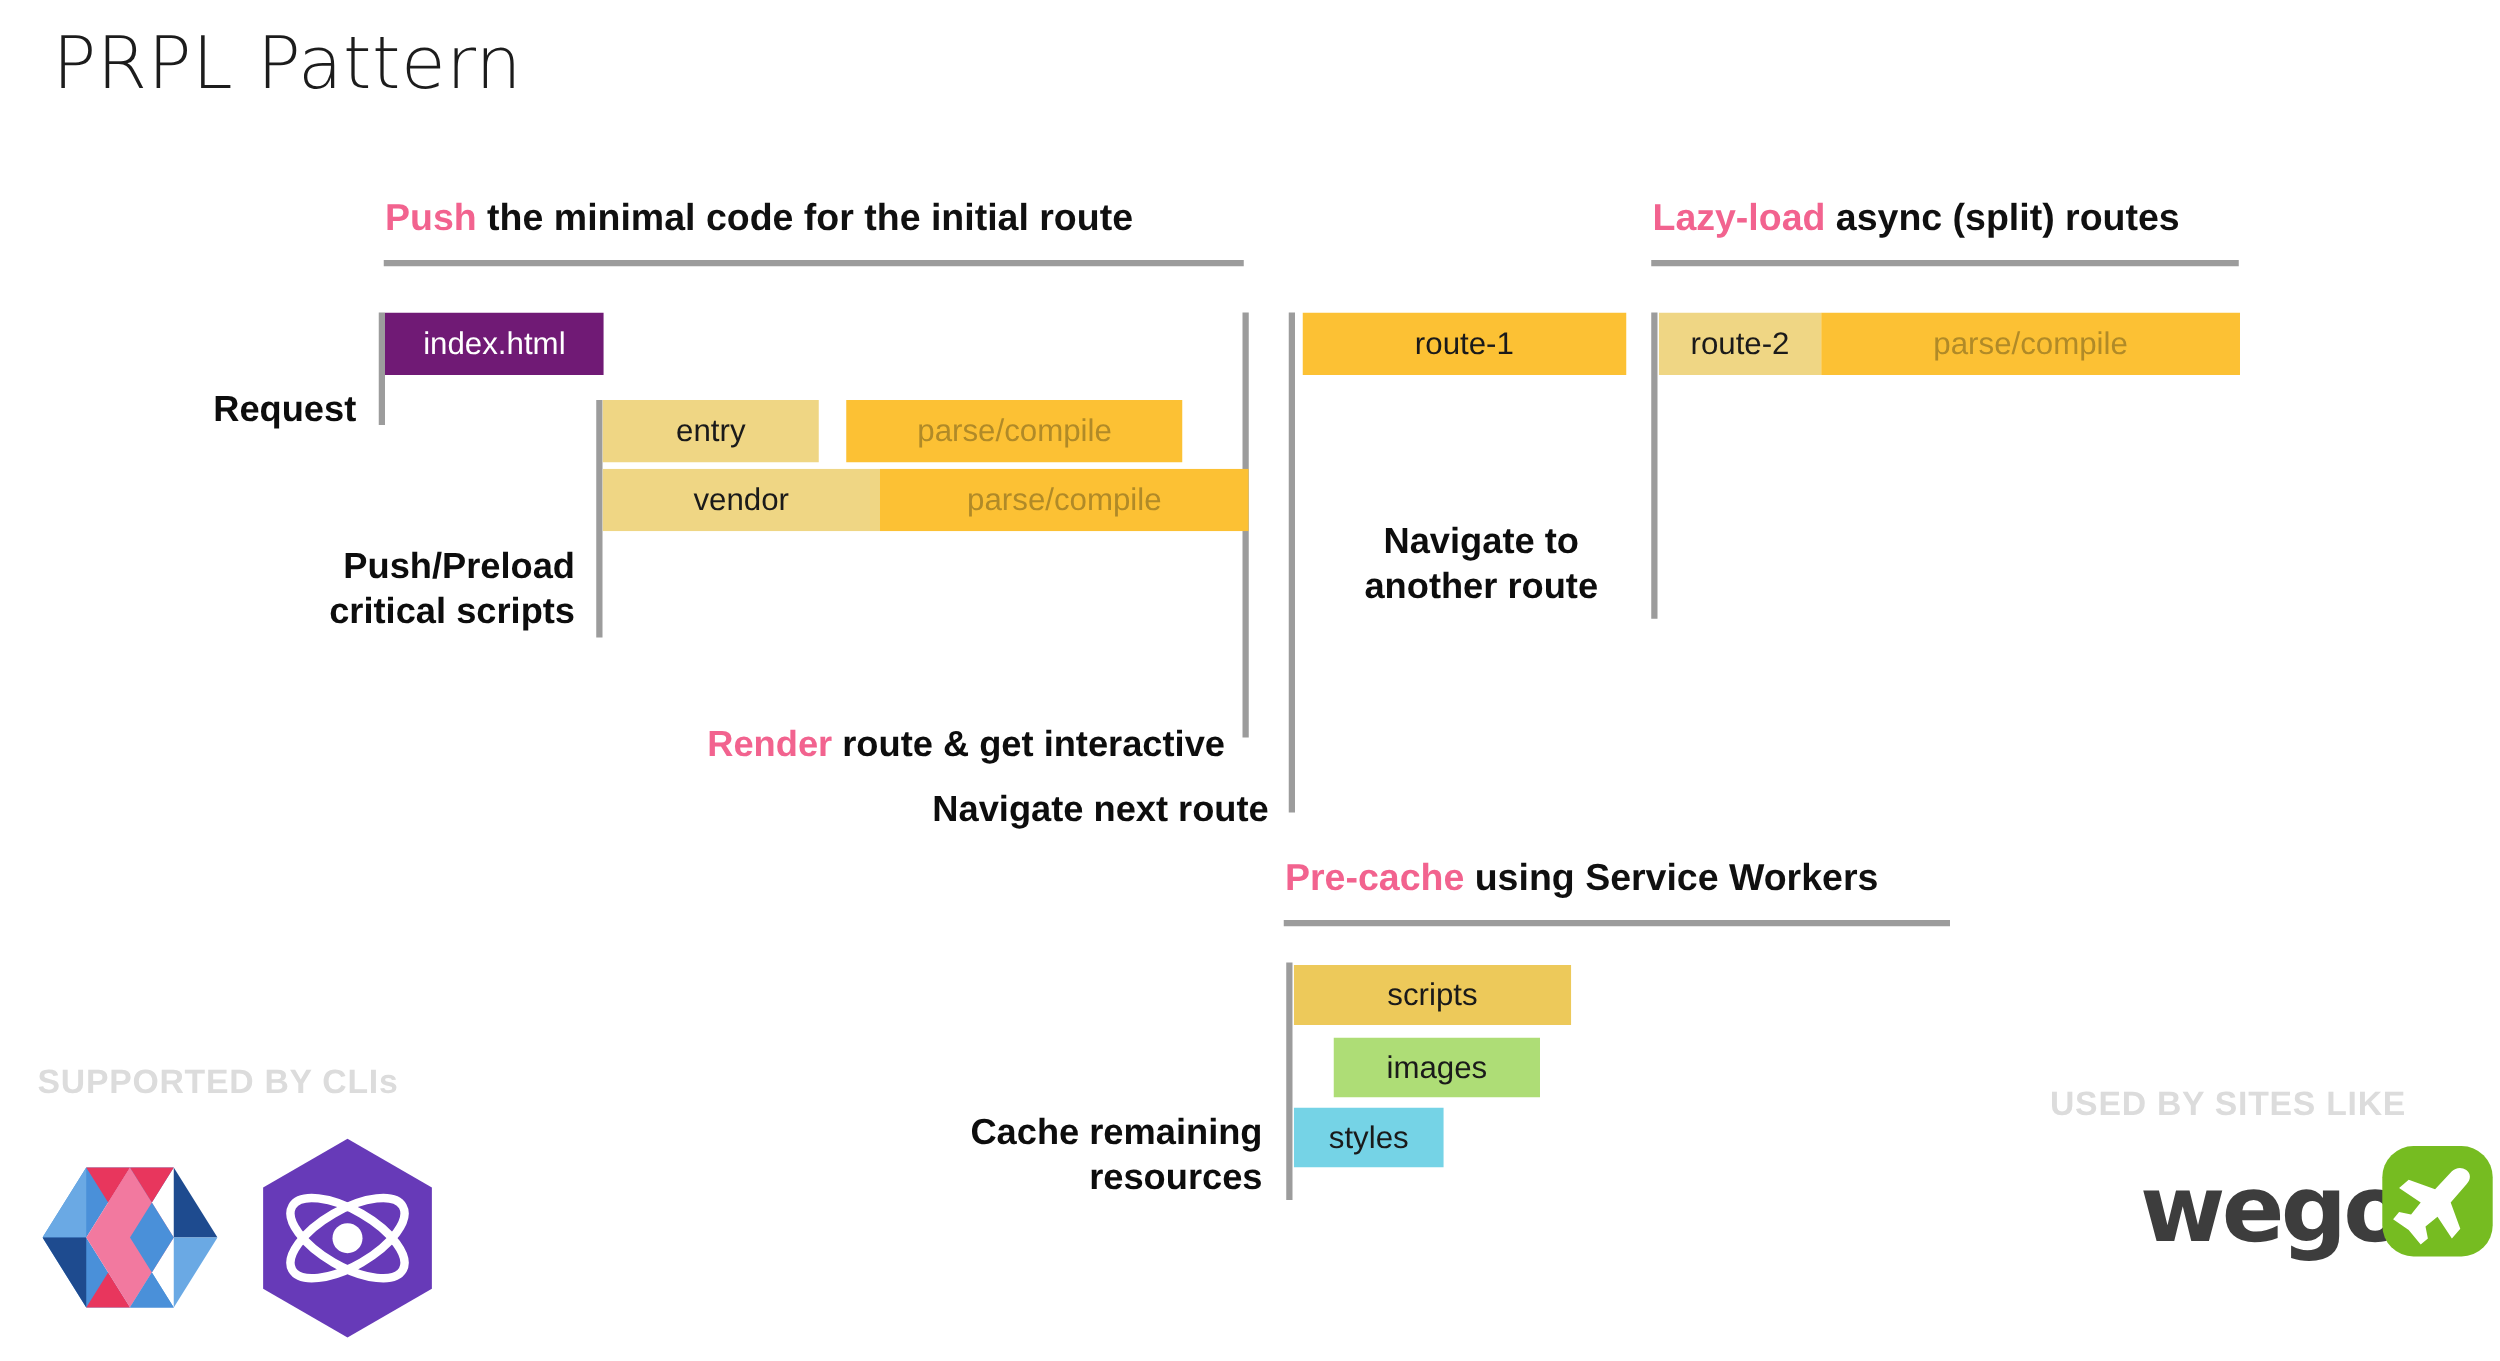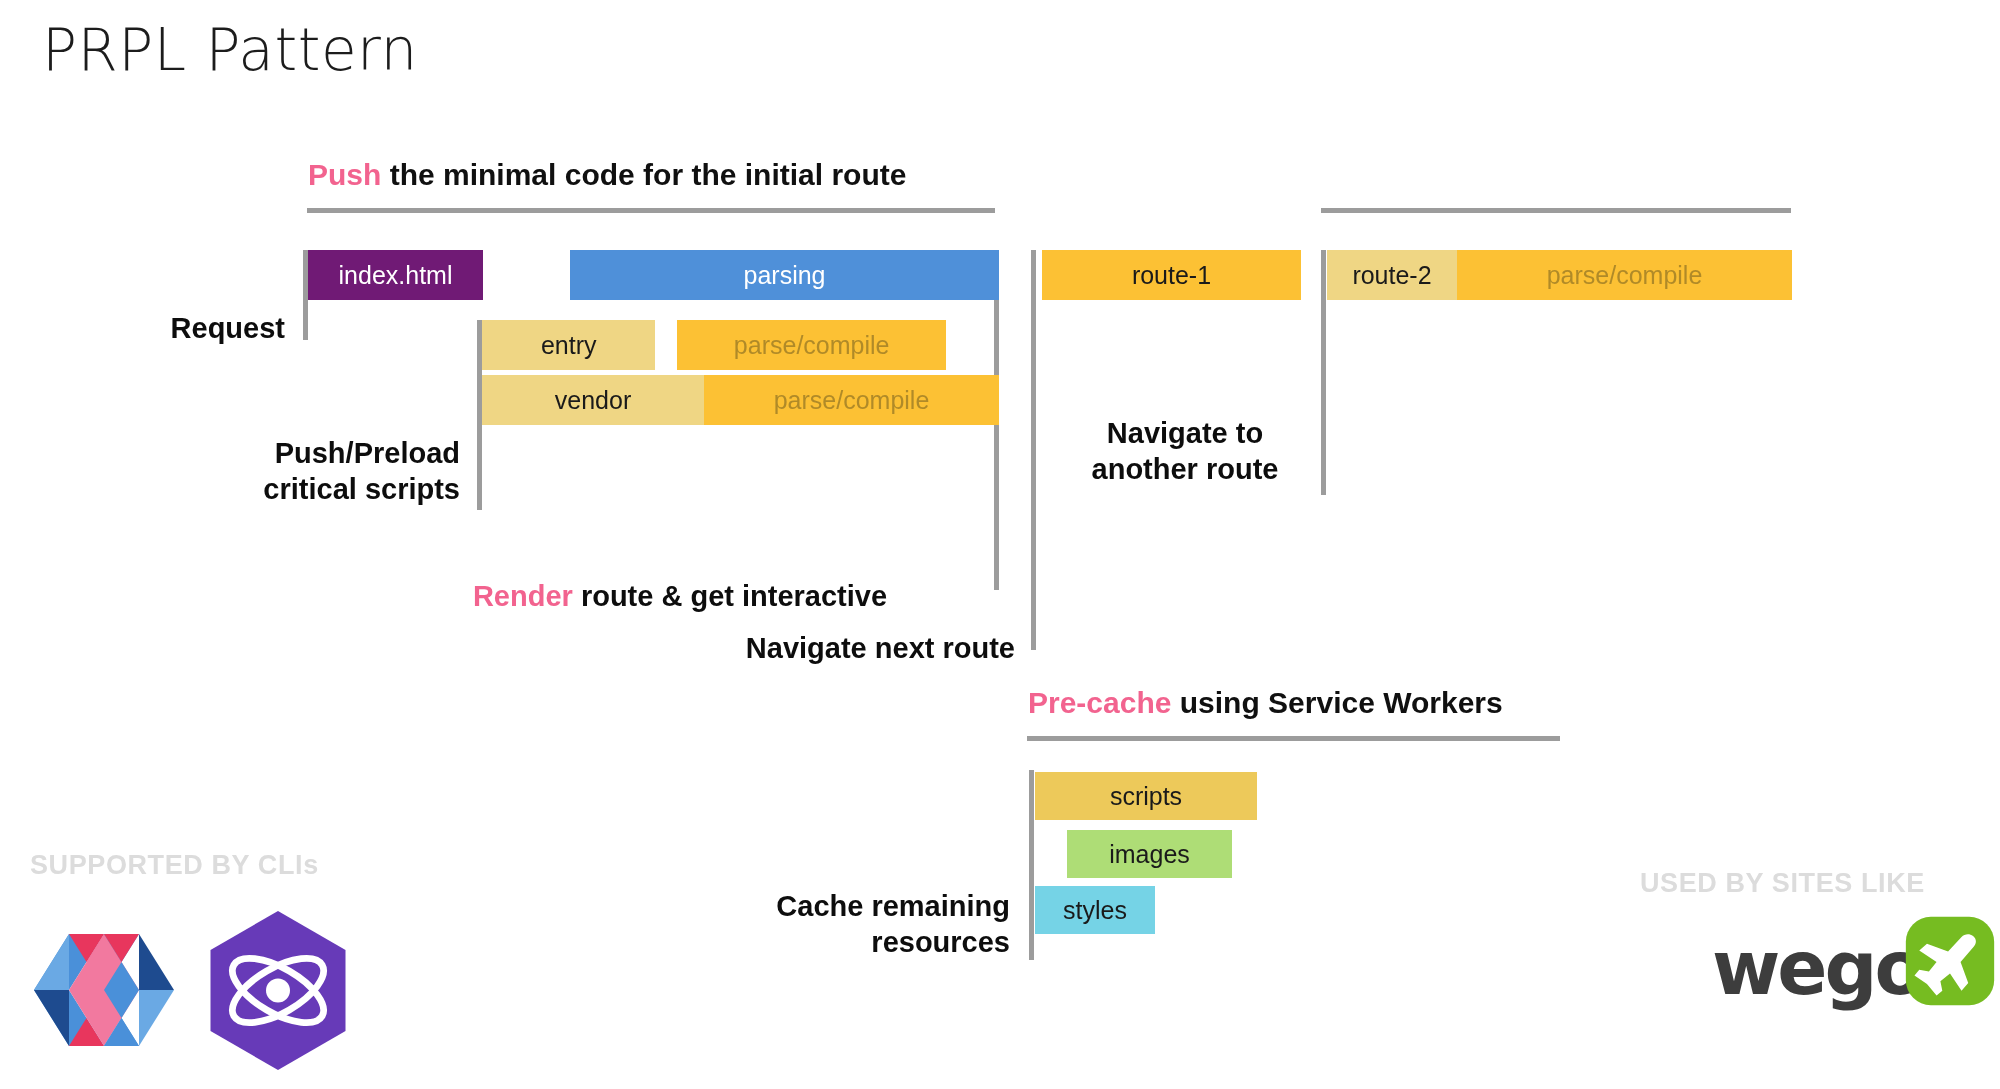--- a/index.html
+++ b/index.html
@@ -128,41 +128,41 @@
 
 <div class="slide">
 
   <div class="page-title">PRPL Pattern</div>
 
   <div class="section-head" style="left:308px; top:160px;">
     <span class="accent">Push</span><span> the minimal code for the initial route</span>
   </div>
   <div class="head-rule" style="left:307px; top:208px; width:688px;"></div>
 
+  <div class="section-head" style="left:1322px; top:160px;">
+    <span class="accent">Lazy-load</span><span> async (split) routes</span>
+  </div>
   <div class="head-rule" style="left:1321px; top:208px; width:470px;"></div>
 
   <div class="section-head" style="left:1028px; top:688px;">
     <span class="accent">Pre-cache</span><span> using Service Workers</span>
   </div>
   <div class="head-rule" style="left:1027px; top:736px; width:533px;"></div>
 
   <div class="vline" style="left:303px; top:250px; height:90px;"></div>
   <div class="vline" style="left:477px; top:320px; height:190px;"></div>
   <div class="vline" style="left:994px; top:250px; height:340px;"></div>
   <div class="vline" style="left:1031px; top:250px; height:400px;"></div>
   <div class="vline" style="left:1321px; top:250px; height:245px;"></div>
   <div class="vline" style="left:1029px; top:770px; height:190px;"></div>
 
   <div class="bar" style="left:308px; top:250px; width:175px; height:50px;">
     <div class="seg c-lightblue label-white" style="width:175px;">index.html</div>
   </div>
 
-  <div class="bar" style="left:570px; top:250px; width:429px; height:50px;">
-    <div class="seg c-blue label-white" style="width:429px;">parsing</div>
-  </div>
 
   <div class="bar" style="left:482px; top:320px; width:464px; height:50px;gap:22px;">
     <div class="seg c-paleyellow label-dark" style="width:182px;">entry</div>
     <div class="seg c-orange label-muted" style="width:282px;">parse/compile</div>
   </div>
 
   <div class="bar" style="left:482px; top:375px; width:517px; height:50px;">
     <div class="seg c-paleyellow label-dark" style="width:222px;">vendor</div>
     <div class="seg c-orange label-muted" style="width:295px;">parse/compile</div>
   </div>
@@ -186,21 +186,21 @@
 
   <div class="bar" style="left:1035px; top:886px; width:120px; height:48px;">
     <div class="seg c-styles label-dark" style="width:120px;">styles</div>
   </div>
 
   <div class="side-label" style="left:0px; top:310px; width:285px;">Request</div>
 
   <div class="side-label" style="left:120px; top:435px; width:340px;">Push/Preload
 critical scripts</div>
 
-  <div class="side-label" style="left:380px; top:542px; width:600px; text-align:center;">
+  <div class="side-label" style="left:380px; top:542px; width:600px; text-align:right;">
     <span style="color:#f2638f;">Render</span><span> route &amp; get interactive</span>
   </div>
 
   <div class="side-label" style="left:380px; top:630px; width:635px;">Navigate next route</div>
 
   <div class="side-label center" style="left:1060px; top:415px; width:250px;">Navigate to
 another route</div>
 
   <div class="side-label" style="left:680px; top:888px; width:330px;">Cache remaining
 resources</div>

